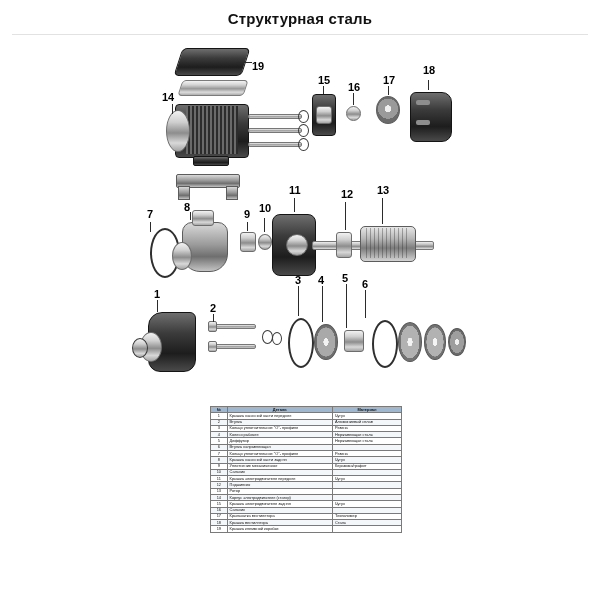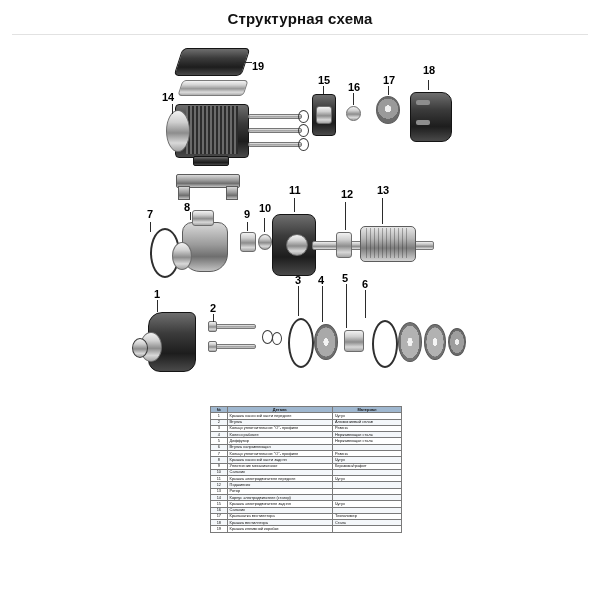--- a/index.html
+++ b/index.html
@@ -109,21 +109,21 @@
     text-align: center;
   }
   #parts-table td.nm { width: 104px; }
   #parts-table td.mt { width: 66px; }
   #parts-table tbody tr:nth-child(odd) { background: #ffffff; }
   #parts-table tbody tr:nth-child(even) { background: #f4f7fa; }
 </style>
 </head>
 <body>
 
-<div id="page-title">Структурная схема</div>
+<div id="page-title">Структурная сталь</div>
 <div class="title-rule"></div>
 
 <div id="diagram">
 
   <div class="part dark" style="left:178px; top:12px; width:66px; height:26px; border-radius:5px;
               transform:skewX(-18deg);"></div>
   <div class="part met" style="left:180px; top:44px; width:64px; height:14px; border-radius:4px;
               transform:skewX(-18deg); opacity:.9;"></div>
   <div class="lead" style="left:236px; top:26px; width:16px; height:1px;"></div>
 

